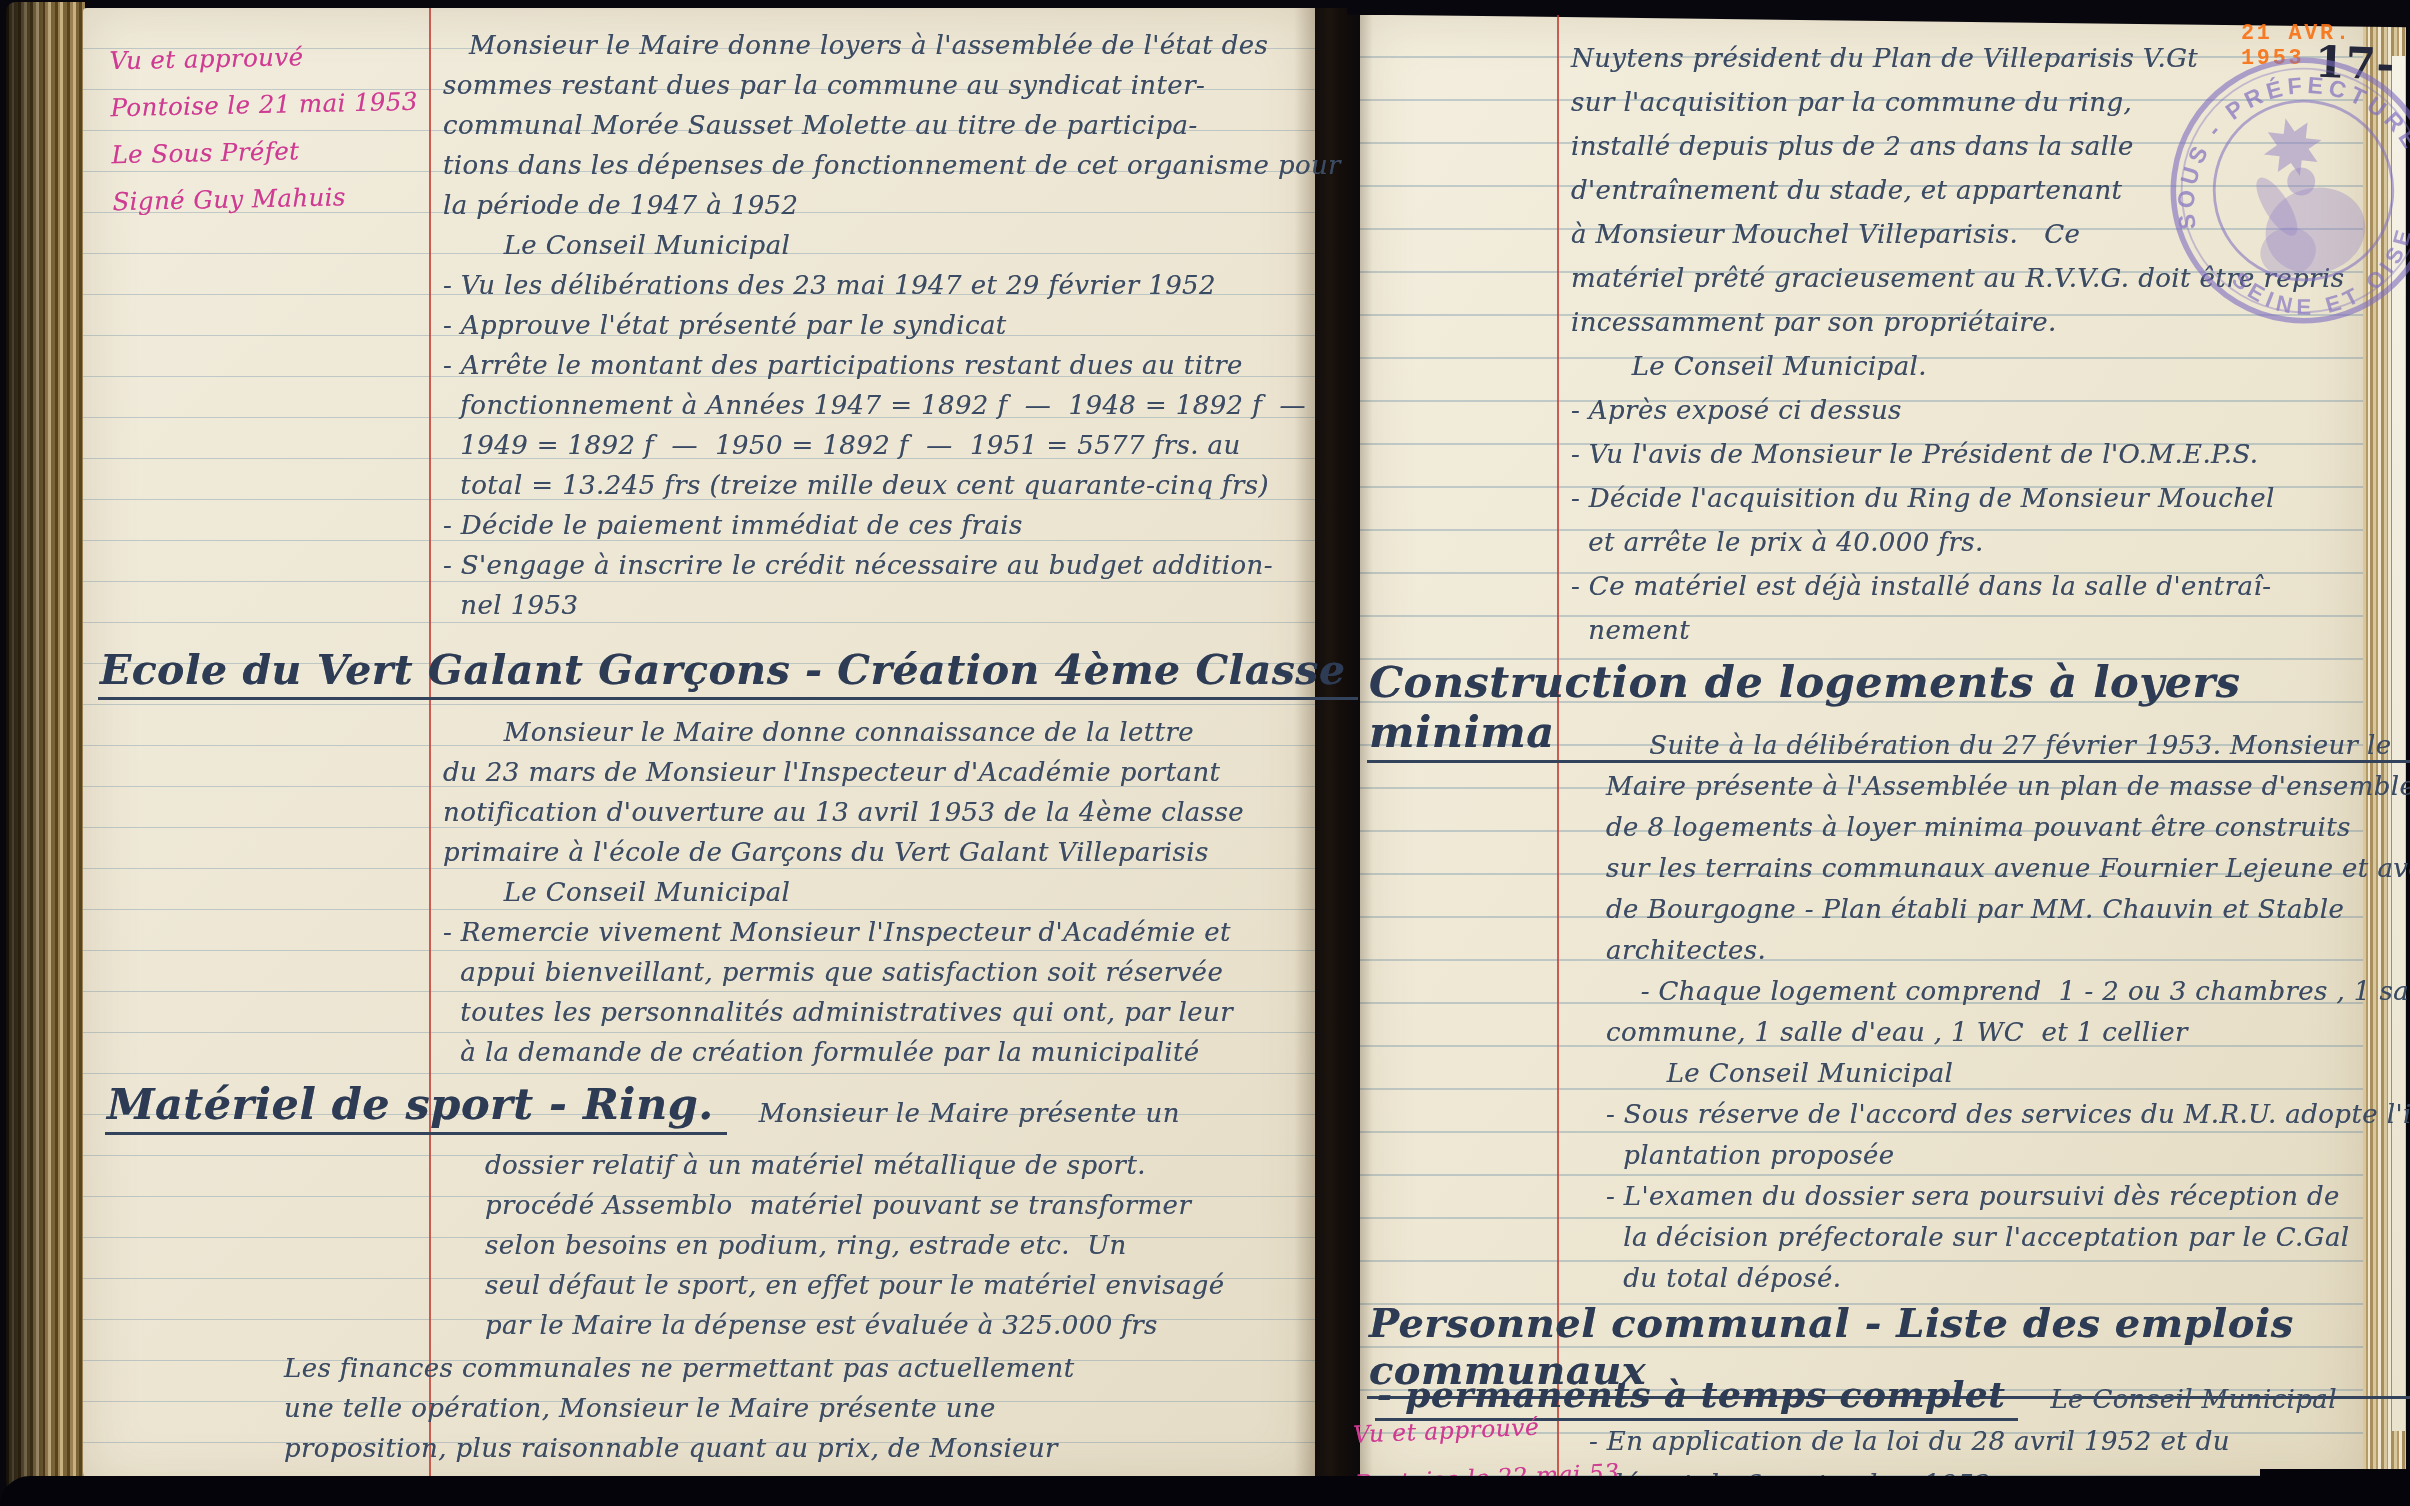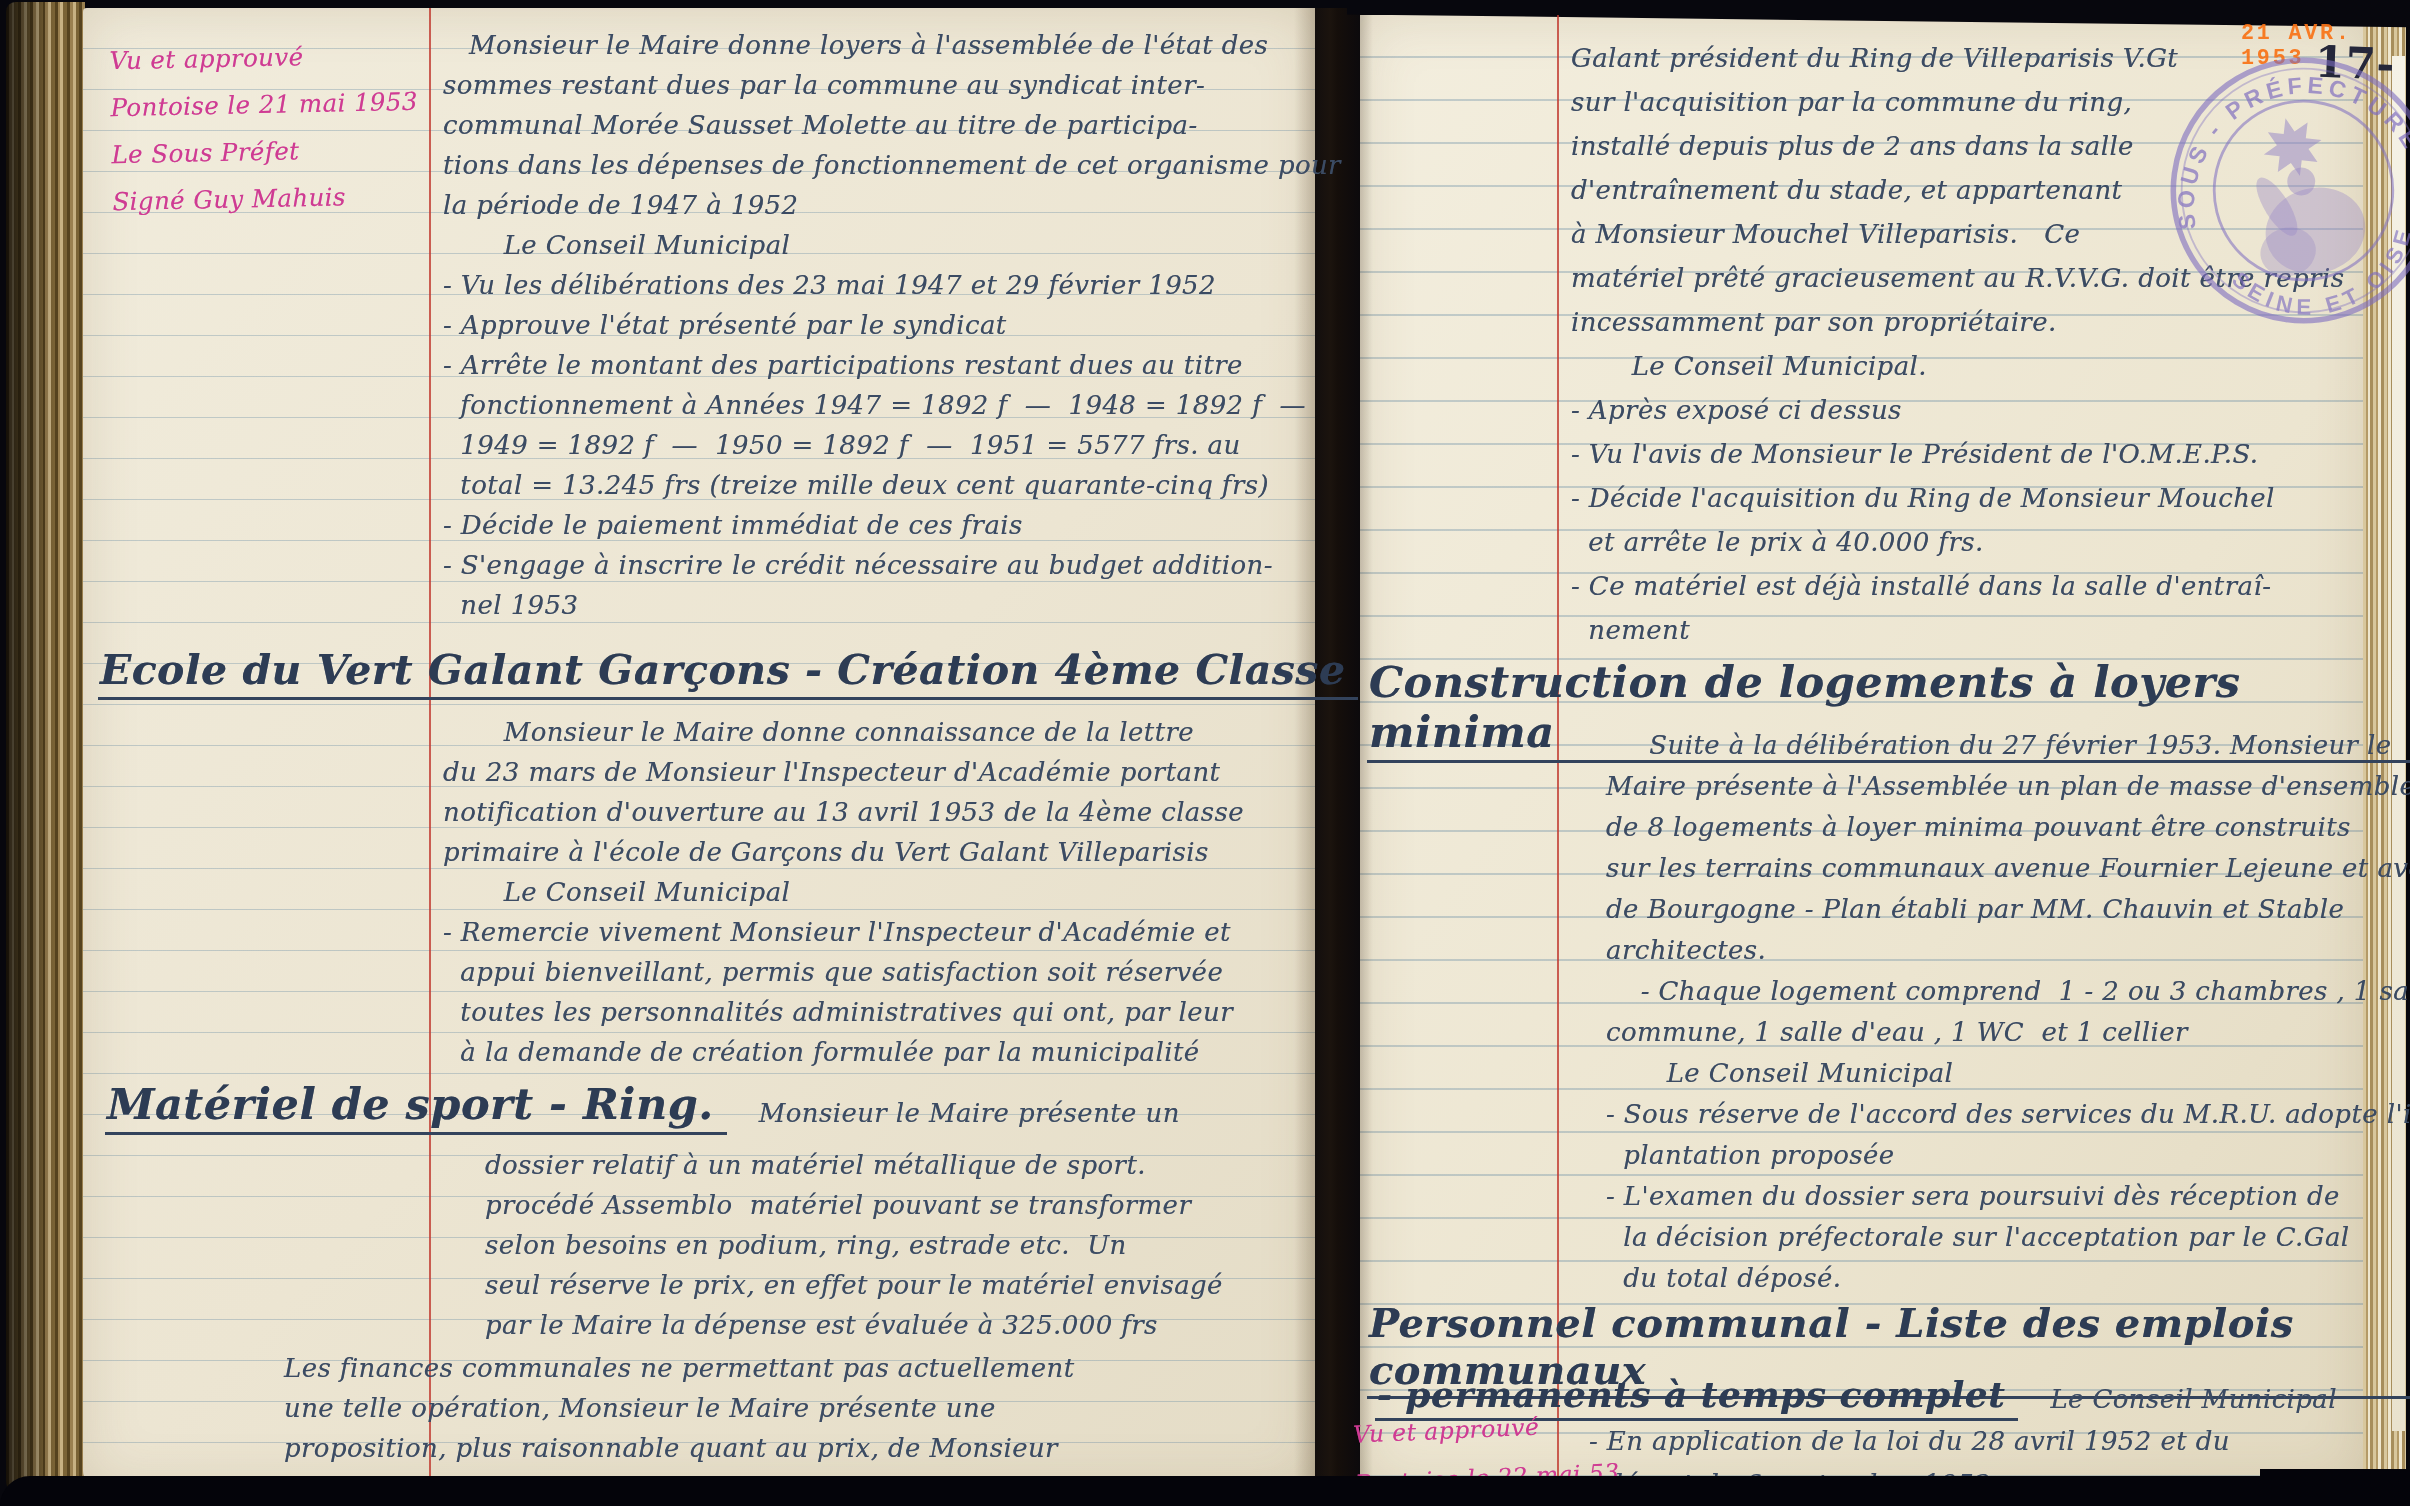--- a/index.html
+++ b/index.html
@@ -133,31 +133,31 @@
 
   <div id="h2" class="hrow">
     <span class="heading">Matériel de sport - Ring.</span>
     <span class="hand inline-hand">Monsieur le Maire présente un</span>
   </div>
 
   <div id="s3a" class="sec hand">
       <div class="hl">dossier relatif à un matériel métallique de sport.</div>
       <div class="hl">procédé Assemblo  matériel pouvant se transformer</div>
       <div class="hl">selon besoins en podium, ring, estrade etc.  Un</div>
-      <div class="hl">seul réserve le prix, en effet pour le matériel envisagé</div>
+      <div class="hl">seul défaut le sport, en effet pour le matériel envisagé</div>
       <div class="hl">par le Maire la dépense est évaluée à 325.000 frs</div>
     </div>
   <div id="s3b" class="sec hand">
       <div class="hl">Les finances communales ne permettant pas actuellement</div>
       <div class="hl">une telle opération, Monsieur le Maire présente une</div>
       <div class="hl">proposition, plus raisonnable quant au prix, de Monsieur</div>
     </div>
 
   <div id="s4" class="sec hand">
-      <div class="hl">Galant président du Ring de Villeparisis V.Gt</div>
+      <div class="hl">Nuytens président du Plan de Villeparisis V.Gt</div>
       <div class="hl">sur l'acquisition par la commune du ring,</div>
       <div class="hl">installé depuis plus de 2 ans dans la salle</div>
       <div class="hl">d'entraînement du stade, et appartenant</div>
       <div class="hl">à Monsieur Mouchel Villeparisis.   Ce</div>
       <div class="hl">matériel prêté gracieusement au R.V.V.G. doit être repris</div>
       <div class="hl">incessamment par son propriétaire.</div>
       <div class="hl">       Le Conseil Municipal.</div>
       <div class="hl">- Après exposé ci dessus</div>
       <div class="hl">- Vu l'avis de Monsieur le Président de l'O.M.E.P.S.</div>
       <div class="hl">- Décide l'acquisition du Ring de Monsieur Mouchel</div>

